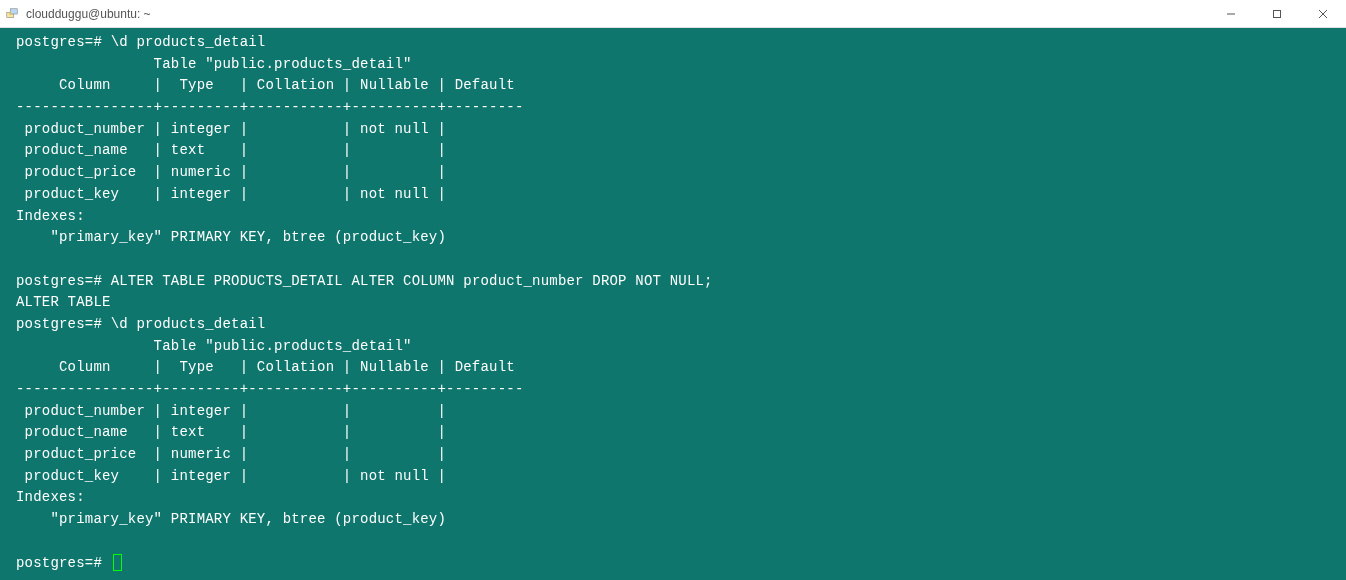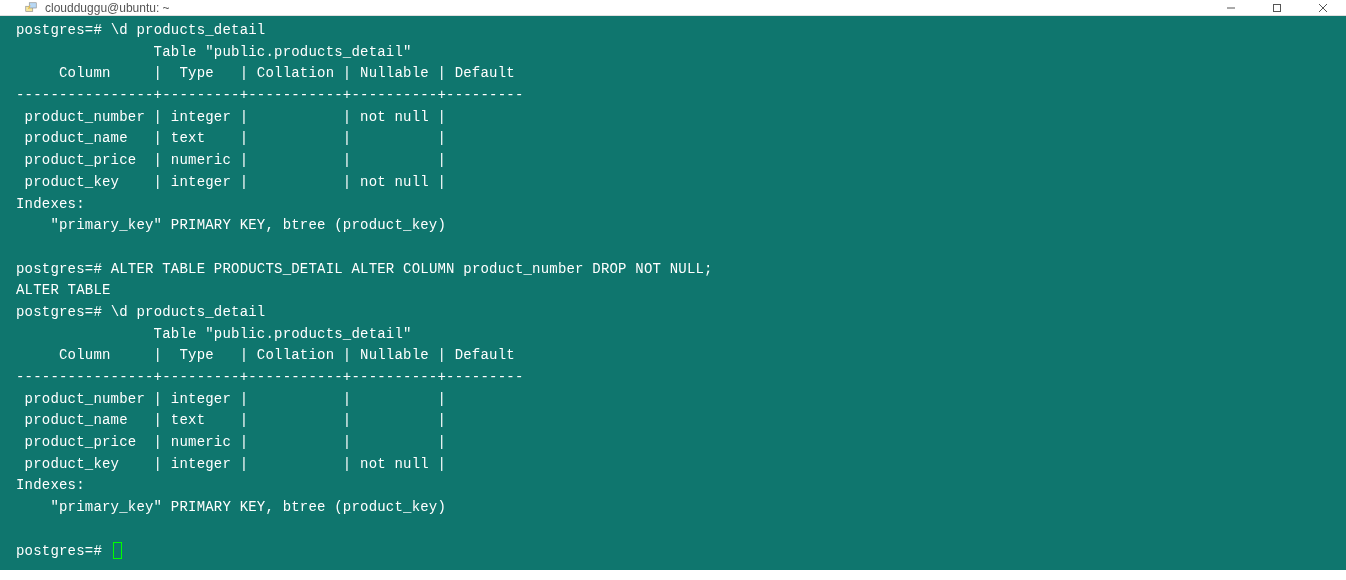--- a/index.html
+++ b/index.html
@@ -9,26 +9,26 @@
     }
     body {
       font-family: "Consolas", "Courier New", monospace;
       font-size: 14px;
       background: #ffffff;
       width: 1346px;
       height: 580px;
       overflow: hidden;
     }
     .titlebar {
-      height: 16px;
+      height: 28px;
       background: #ffffff;
       border-bottom: 1px solid #e0e0e0;
       display: flex;
       align-items: center;
-      padding: 0 23px;
+      padding: 0 4px;
       position: relative;
     }
     .titlebar-icon {
       width: 16px;
       height: 16px;
       margin-right: 6px;
       display: inline-flex;
       align-items: center;
       justify-content: center;
     }

